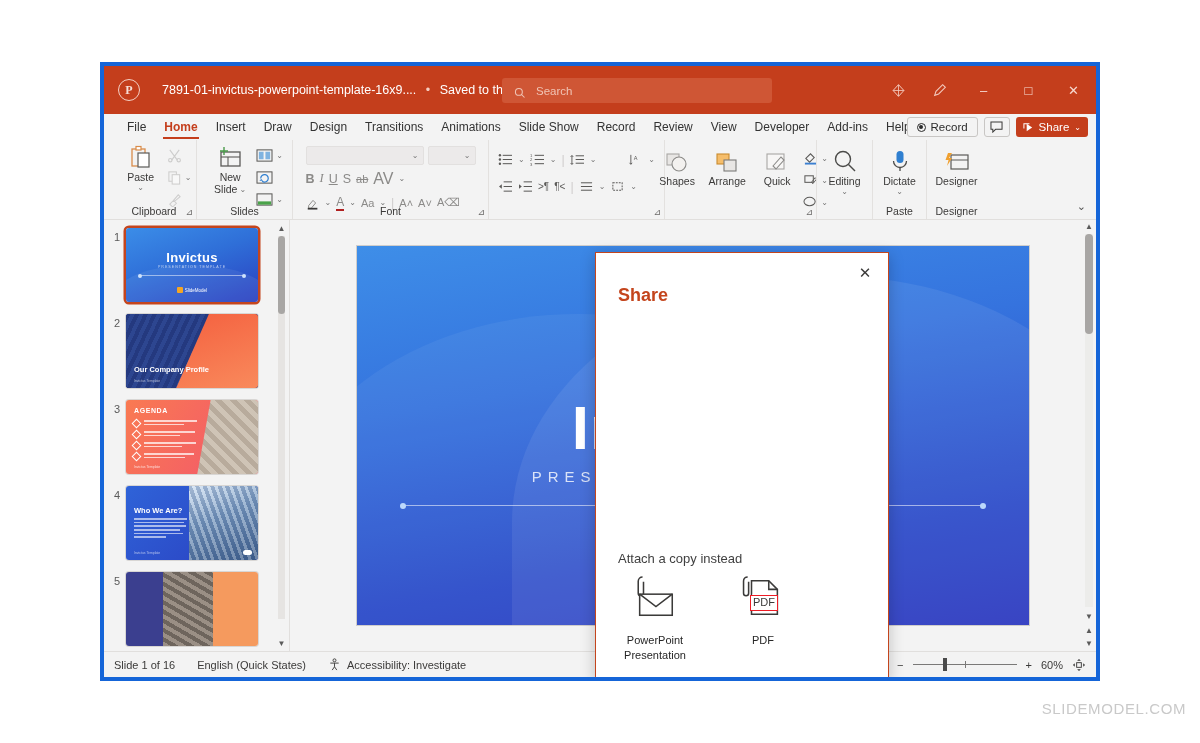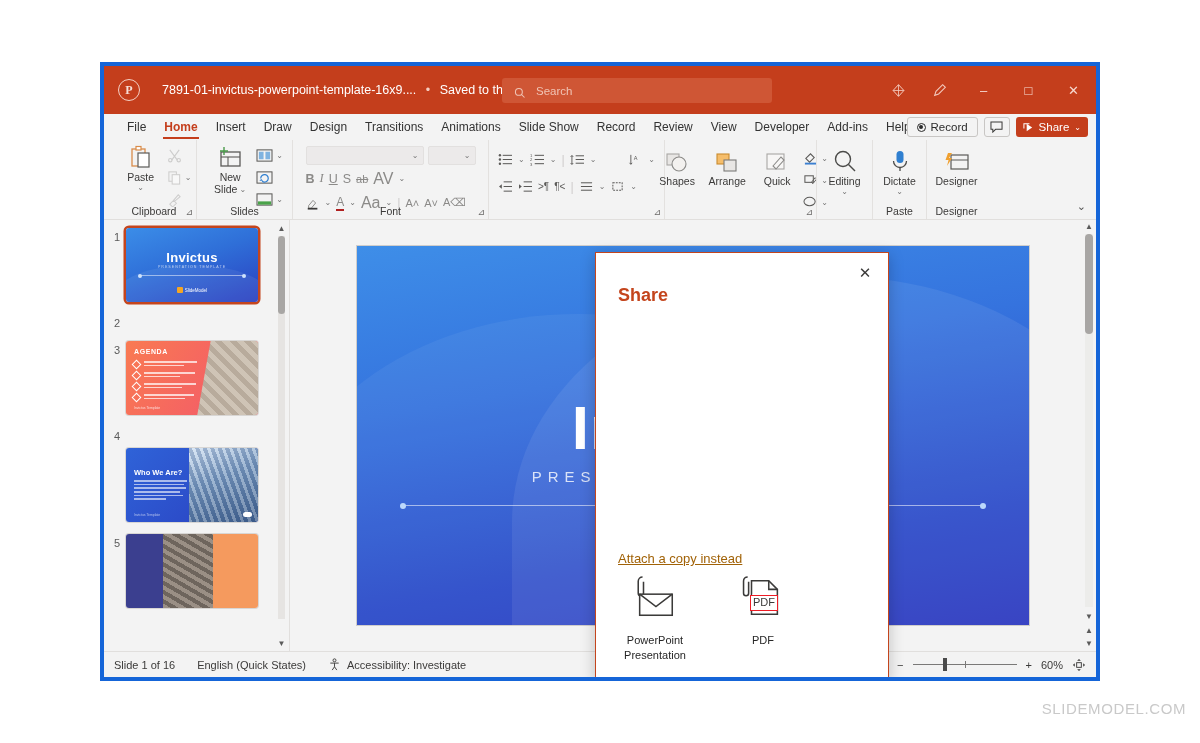--- a/index.html
+++ b/index.html
@@ -173,21 +173,21 @@
      clip-path:polygon(22% 0,100% 0,100% 100%,0% 100%);}
   .t3 .h{position:absolute;left:8px;top:7px;color:#fff;font-size:7px;font-weight:bold;
      letter-spacing:.6px;}
   .t3 .bul{position:absolute;left:7px;width:52%;}
   .t3 .bl{display:flex;align-items:center;gap:4px;margin-bottom:4px;}
   .t3 .dm{width:7px;height:7px;border:1px solid #fff;transform:rotate(45deg);flex:0 0 auto;}
   .t3 .ln{flex:1;}
   .t3 .ln i{display:block;height:1.6px;background:rgba(255,255,255,.72);margin-bottom:1.6px;}
   .t3 .cap{position:absolute;left:8px;bottom:5px;color:rgba(255,255,255,.75);font-size:3.4px;}
 
-  .t4 { background:linear-gradient(135deg,#2f63d8,#2a3fc0);margin-top:21px; }
+  .t4 { background:linear-gradient(135deg,#2f63d8,#2a3fc0); }
   .t4 .ph{position:absolute;right:0;top:0;width:52%;height:100%;
      background:linear-gradient(160deg,#cfe0f3 0%,#7f9fc4 40%,#3f5f8c 100%);}
   .t4 .ph::after{content:"";position:absolute;inset:0;
      background:repeating-linear-gradient(70deg,rgba(255,255,255,.25) 0 3px,rgba(40,70,120,.25) 3px 7px);}
   .t4 .h{position:absolute;left:8px;top:20px;color:#fff;font-size:7.5px;font-weight:bold;}
   .t4 .p{position:absolute;left:8px;top:32px;width:40%;}
   .t4 .p i{display:block;height:1.7px;background:rgba(255,255,255,.6);margin-bottom:2px;}
   .t4 .cap{position:absolute;left:8px;bottom:5px;color:rgba(255,255,255,.6);font-size:3.4px;}
   .t4 .dot{position:absolute;right:6px;bottom:5px;width:9px;height:5px;border-radius:3px;background:#fff;}
 
@@ -261,21 +261,21 @@
   .share-sub { position:absolute; left:22px; top:70px; right:18px;
     font-size:13.5px; color:#262626; }
   .od-outline { position:absolute; left:14px; top:98px; right:14px; height:48px;
     border:2px solid #ee1c25; }
   .od-row { position:absolute; left:4px; top:4px; right:4px; bottom:4px;
     border:1.6px solid #2b2b2b; border-radius:3px; background:#fafafa;
     display:flex; align-items:center; padding-left:12px; gap:12px; }
   .od-texts { display:flex; flex-direction:column; gap:1px; }
   .od-name { font-size:12.5px; color:#1b1b1b; }
   .od-mail { font-size:9px; color:#9a9a9a; filter: blur(1.6px); letter-spacing:.2px;}
-  .attach-lbl { position:absolute; left:22px; top:298px; font-size:13px; color:#a16207;text-decoration:underline; }
+  .attach-lbl { position:absolute; left:22px; top:298px; font-size:13px; color:#404040; }
   .attach-row { position:absolute; left:20px; top:322px; display:flex; gap:30px; }
   .attach-item { width:78px; display:flex; flex-direction:column; align-items:center;
     gap:8px; }
   .attach-cap { font-size:11px; color:#262626; text-align:center; line-height:1.35; }
 
   .watermark { position:absolute; right:14px; top:700px; font-size:15px;
     color:#c9c9c9; letter-spacing:.6px; }
 </style>
 </head>
 <body>
@@ -482,21 +482,21 @@
           <div class="fmtrow">
             <span class="ico">
               <svg width="14" height="14" viewBox="0 0 16 16">
                   <path d="M3 11l5-6 3 3-5 6H3z" fill="none" stroke="#8b8a88" stroke-width="1.1"></path>
                   <rect x="2" y="13.5" width="11" height="2" fill="#3b3a39"></rect>
                 </svg>
             </span>
             <span class="chev">⌄</span>
             <span style="font-size:12px;border-bottom:2px solid #b02020">A</span>
             <span class="chev">⌄</span>
-            <span style="font-size:16px">Aa</span>
+            <span style="font-size:11px">Aa</span>
             <span class="chev">⌄</span>
             <span style="color:#d0cece">|</span>
             <span style="font-size:11px">A˄</span>
             <span style="font-size:11px">A˅</span>
             <span style="font-size:11px">A⌫</span>
           </div>
         </div>
         <div class="rgroup-label">Font</div>
         <div class="launcher">⊿</div>
       </div>
@@ -777,20 +777,26 @@
             <div class="hill"></div>
             <div class="ttl">Invictus</div>
             <div class="sub">PRESENTATION TEMPLATE</div>
             <div class="line"></div>
             <div class="logo"><b></b><span>SlideModel</span></div>
           </div>
         </div>
 
         <div class="thumbrow">
           <div class="thumbnum">2</div>
+          <div class="thumb t2">
+            <div class="photo"></div>
+            <div class="wedge"></div>
+            <div class="txt">Our Company Profile</div>
+            <div class="cap">Invictus Template</div>
+          </div>
         </div>
 
         <div class="thumbrow">
           <div class="thumbnum">3</div>
           <div class="thumb t3">
             <div class="ph"></div>
             <div class="h">AGENDA</div>
             <div class="bul" style="top:20px">
               <div class="bl">
                   <span class="dm"></span>

